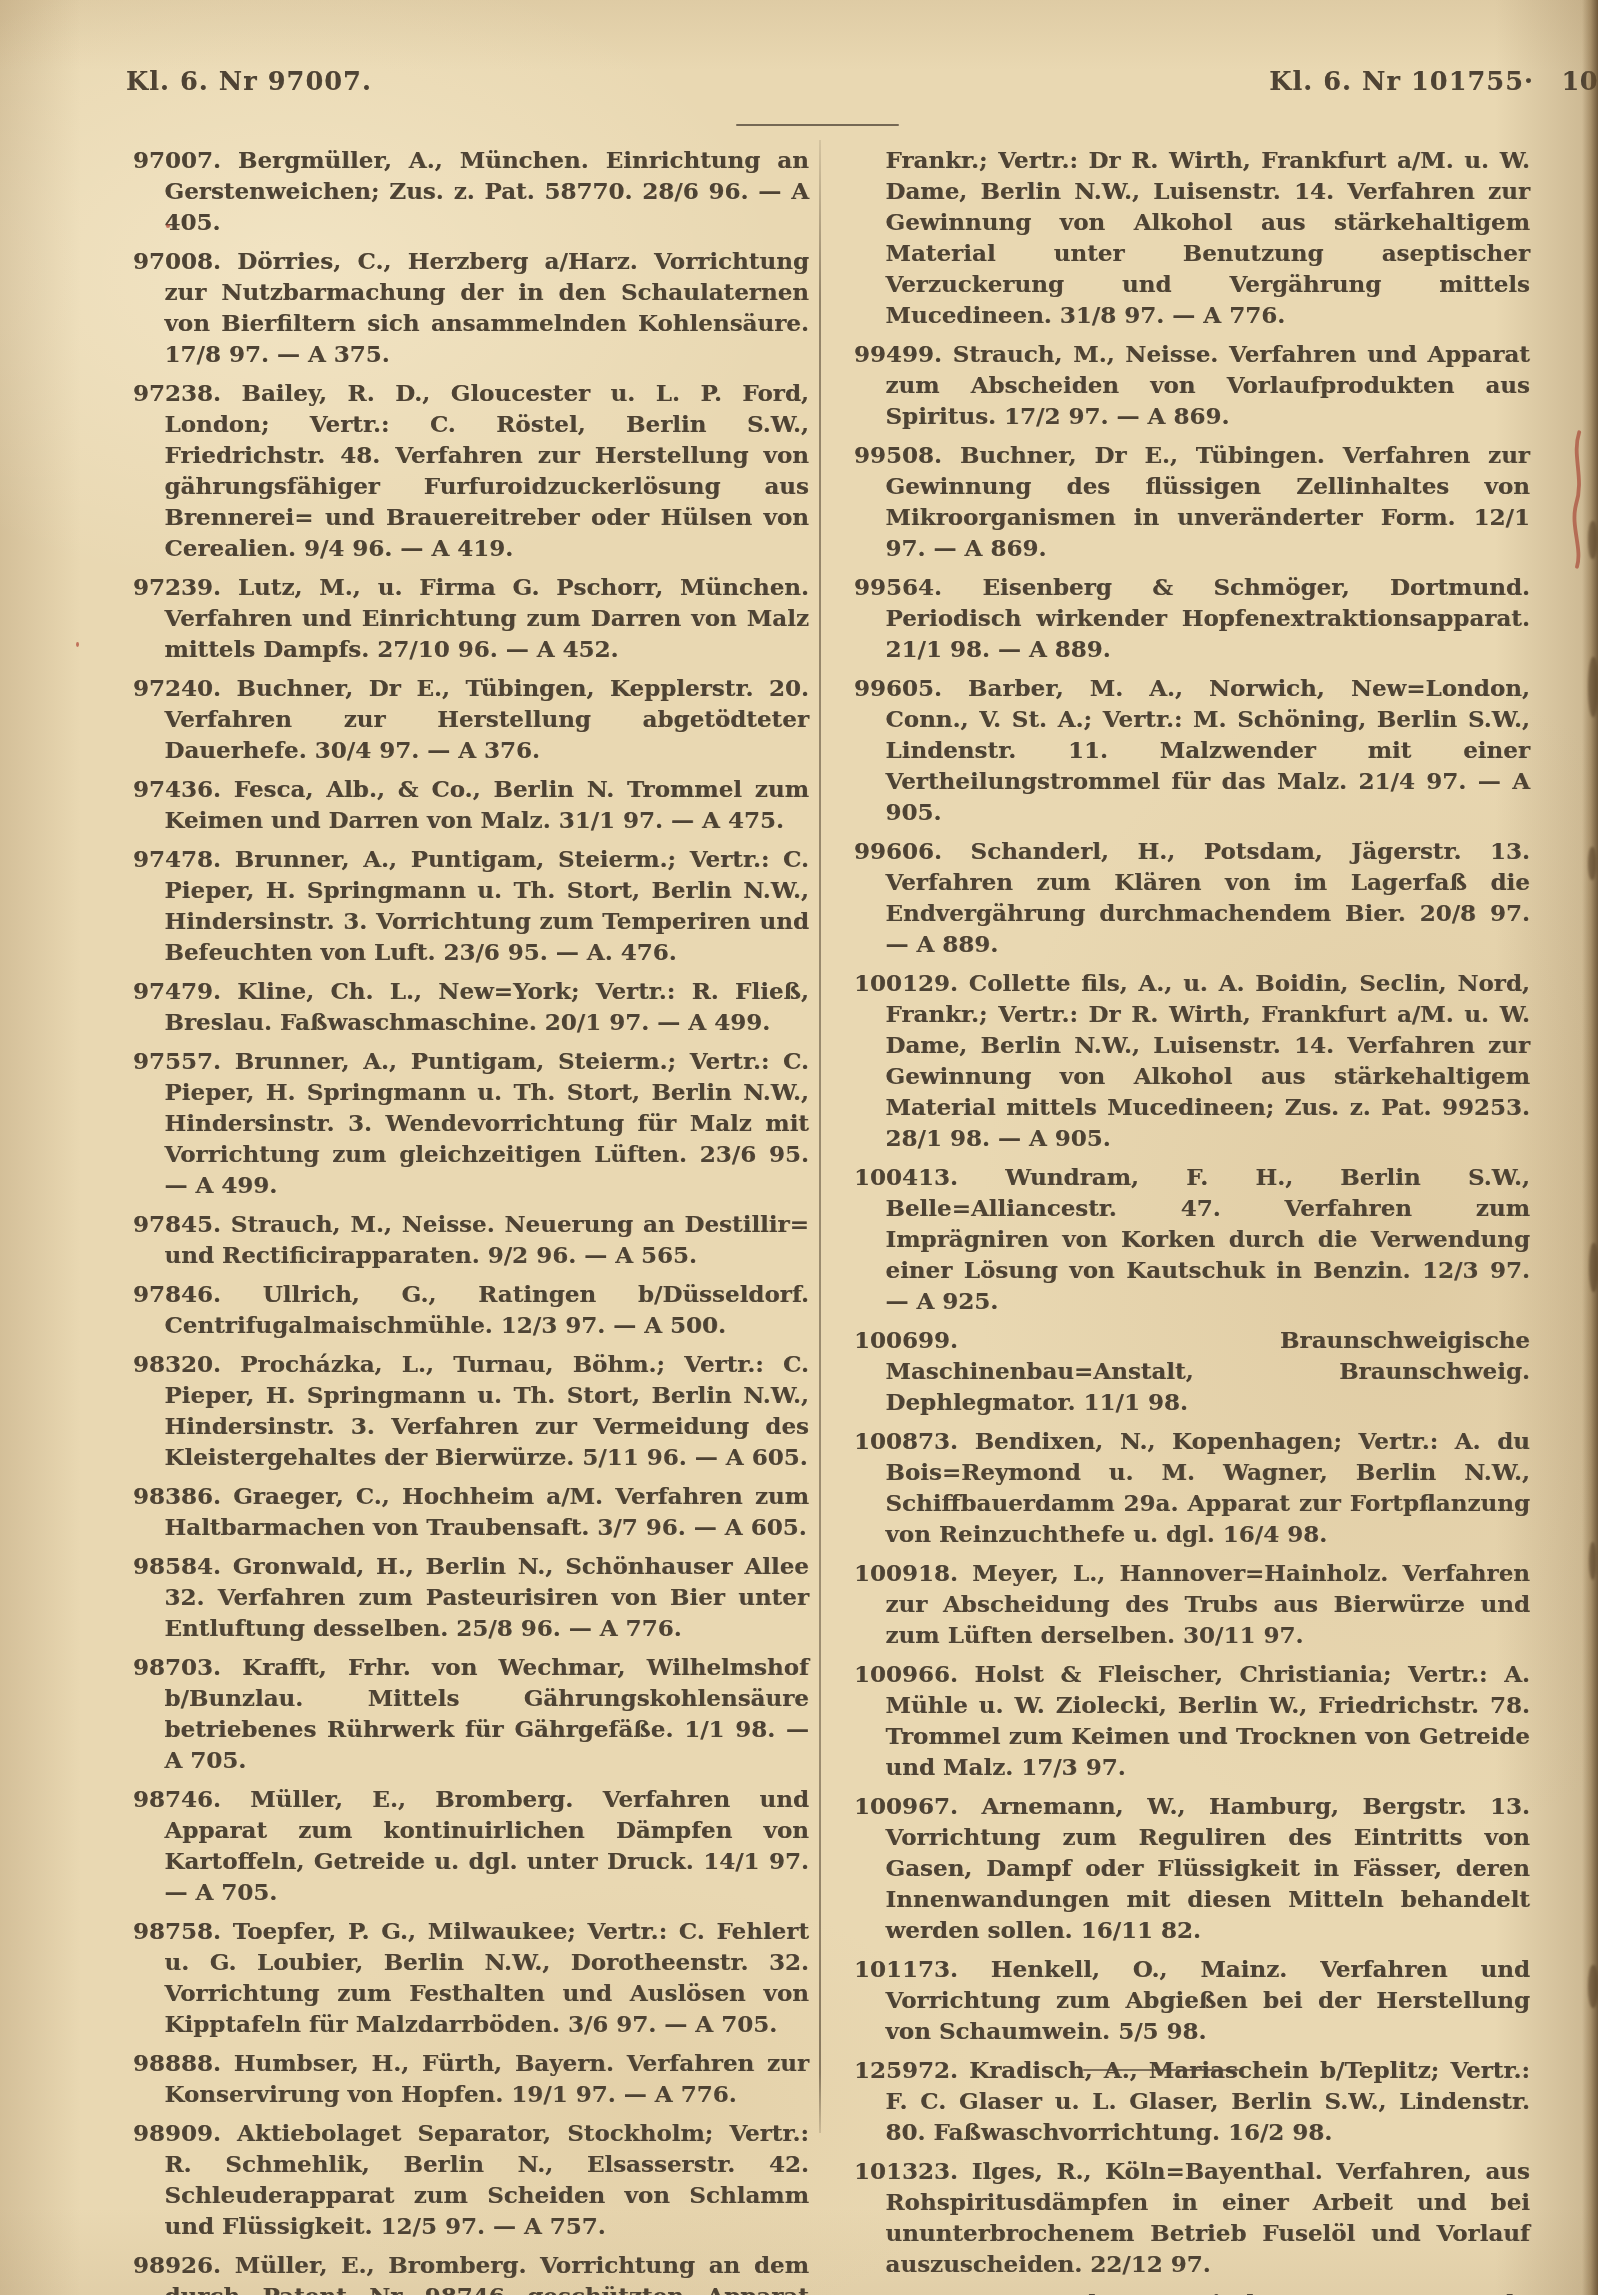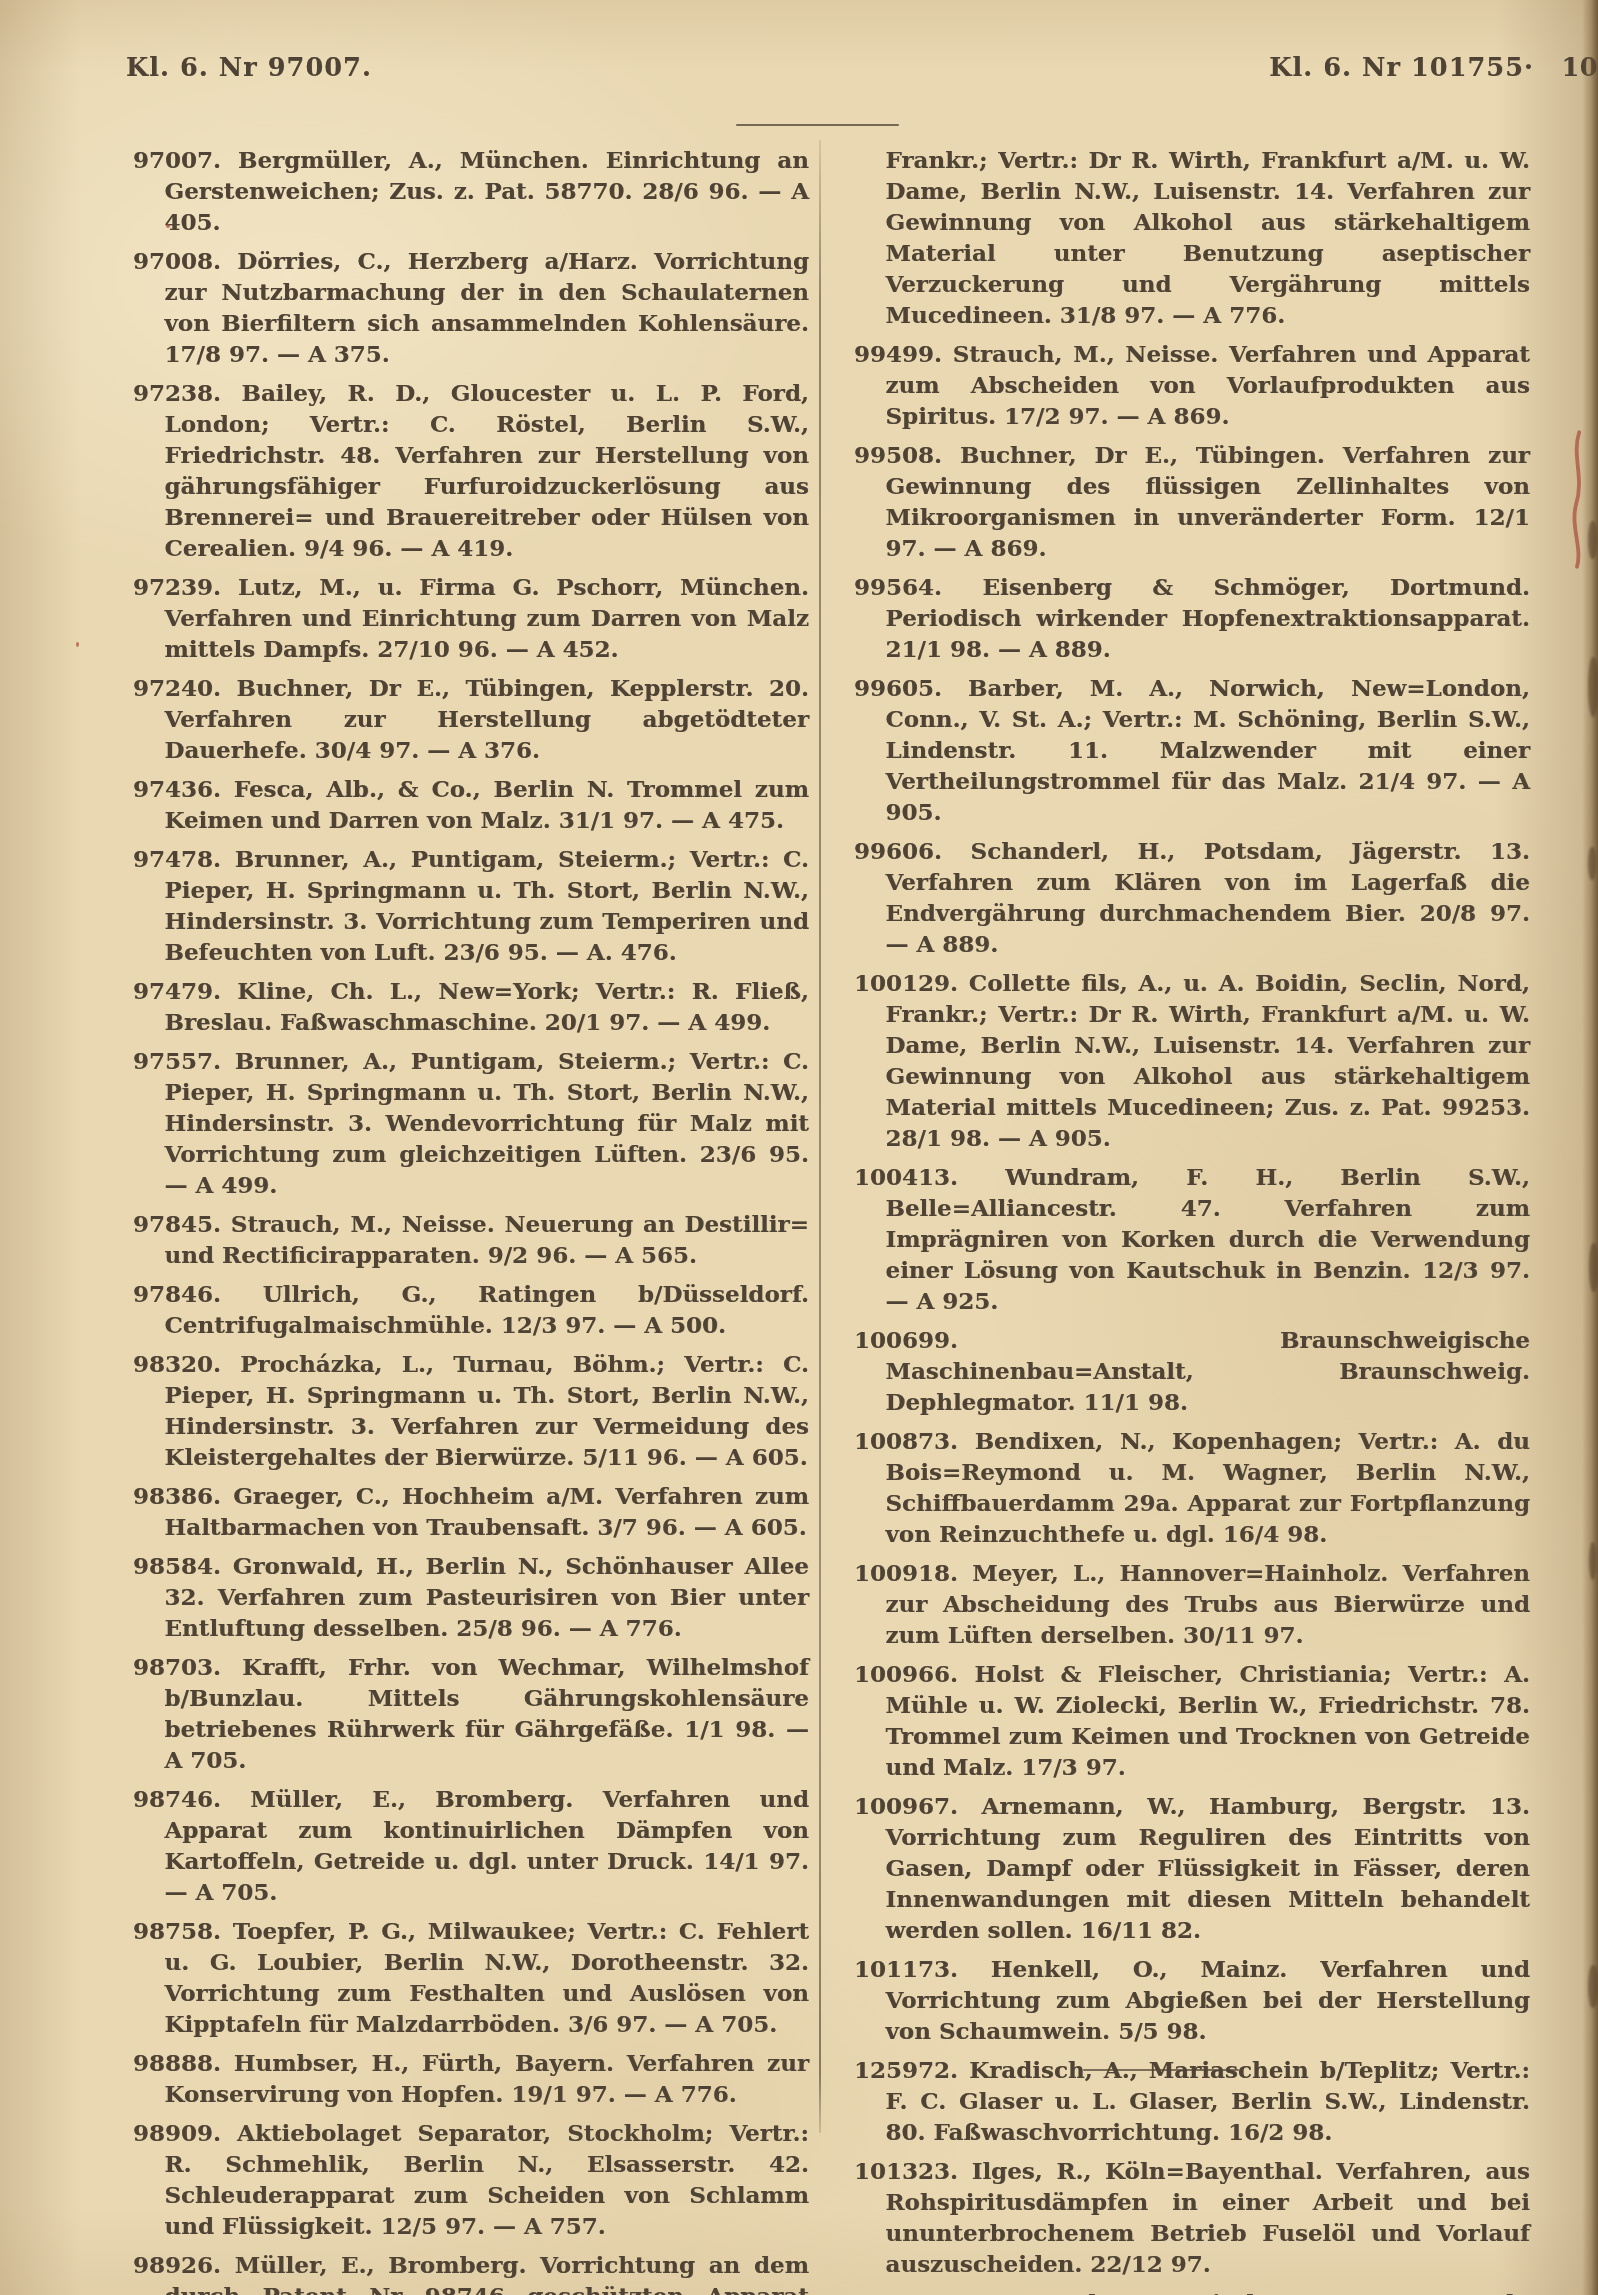--- a/index.html
+++ b/index.html
@@ -16,21 +16,21 @@
       linear-gradient(to right, rgba(150,120,80,.26), transparent 81px),
       linear-gradient(to left, rgba(118,90,54,.28), transparent 103px),
       linear-gradient(to bottom, rgba(168,138,94,.16), transparent 71px),
       linear-gradient(to top, rgba(168,138,94,.12), transparent 87px);
     font-family: "DejaVu Serif", "Liberation Serif", serif;
     color: #4e4334;
   }
   .ink { text-shadow: 0.3px 0.3px 0.4px rgba(78,67,52,.45); }
   .header-left, .header-right, .page-number {
     position: absolute;
-    top: 52px;
+    top: 66px;
     font-size: 25.5px;
     font-weight: 700;
     letter-spacing: 1.1px;
     white-space: nowrap;
   }
   .header-left  { left: 126px; }
   .header-right { right: 64px; }
   .page-number  { left: 0; width: 1598px; text-align: right; letter-spacing: 0.5px; }
   .page-number-rule {
     position: absolute;

